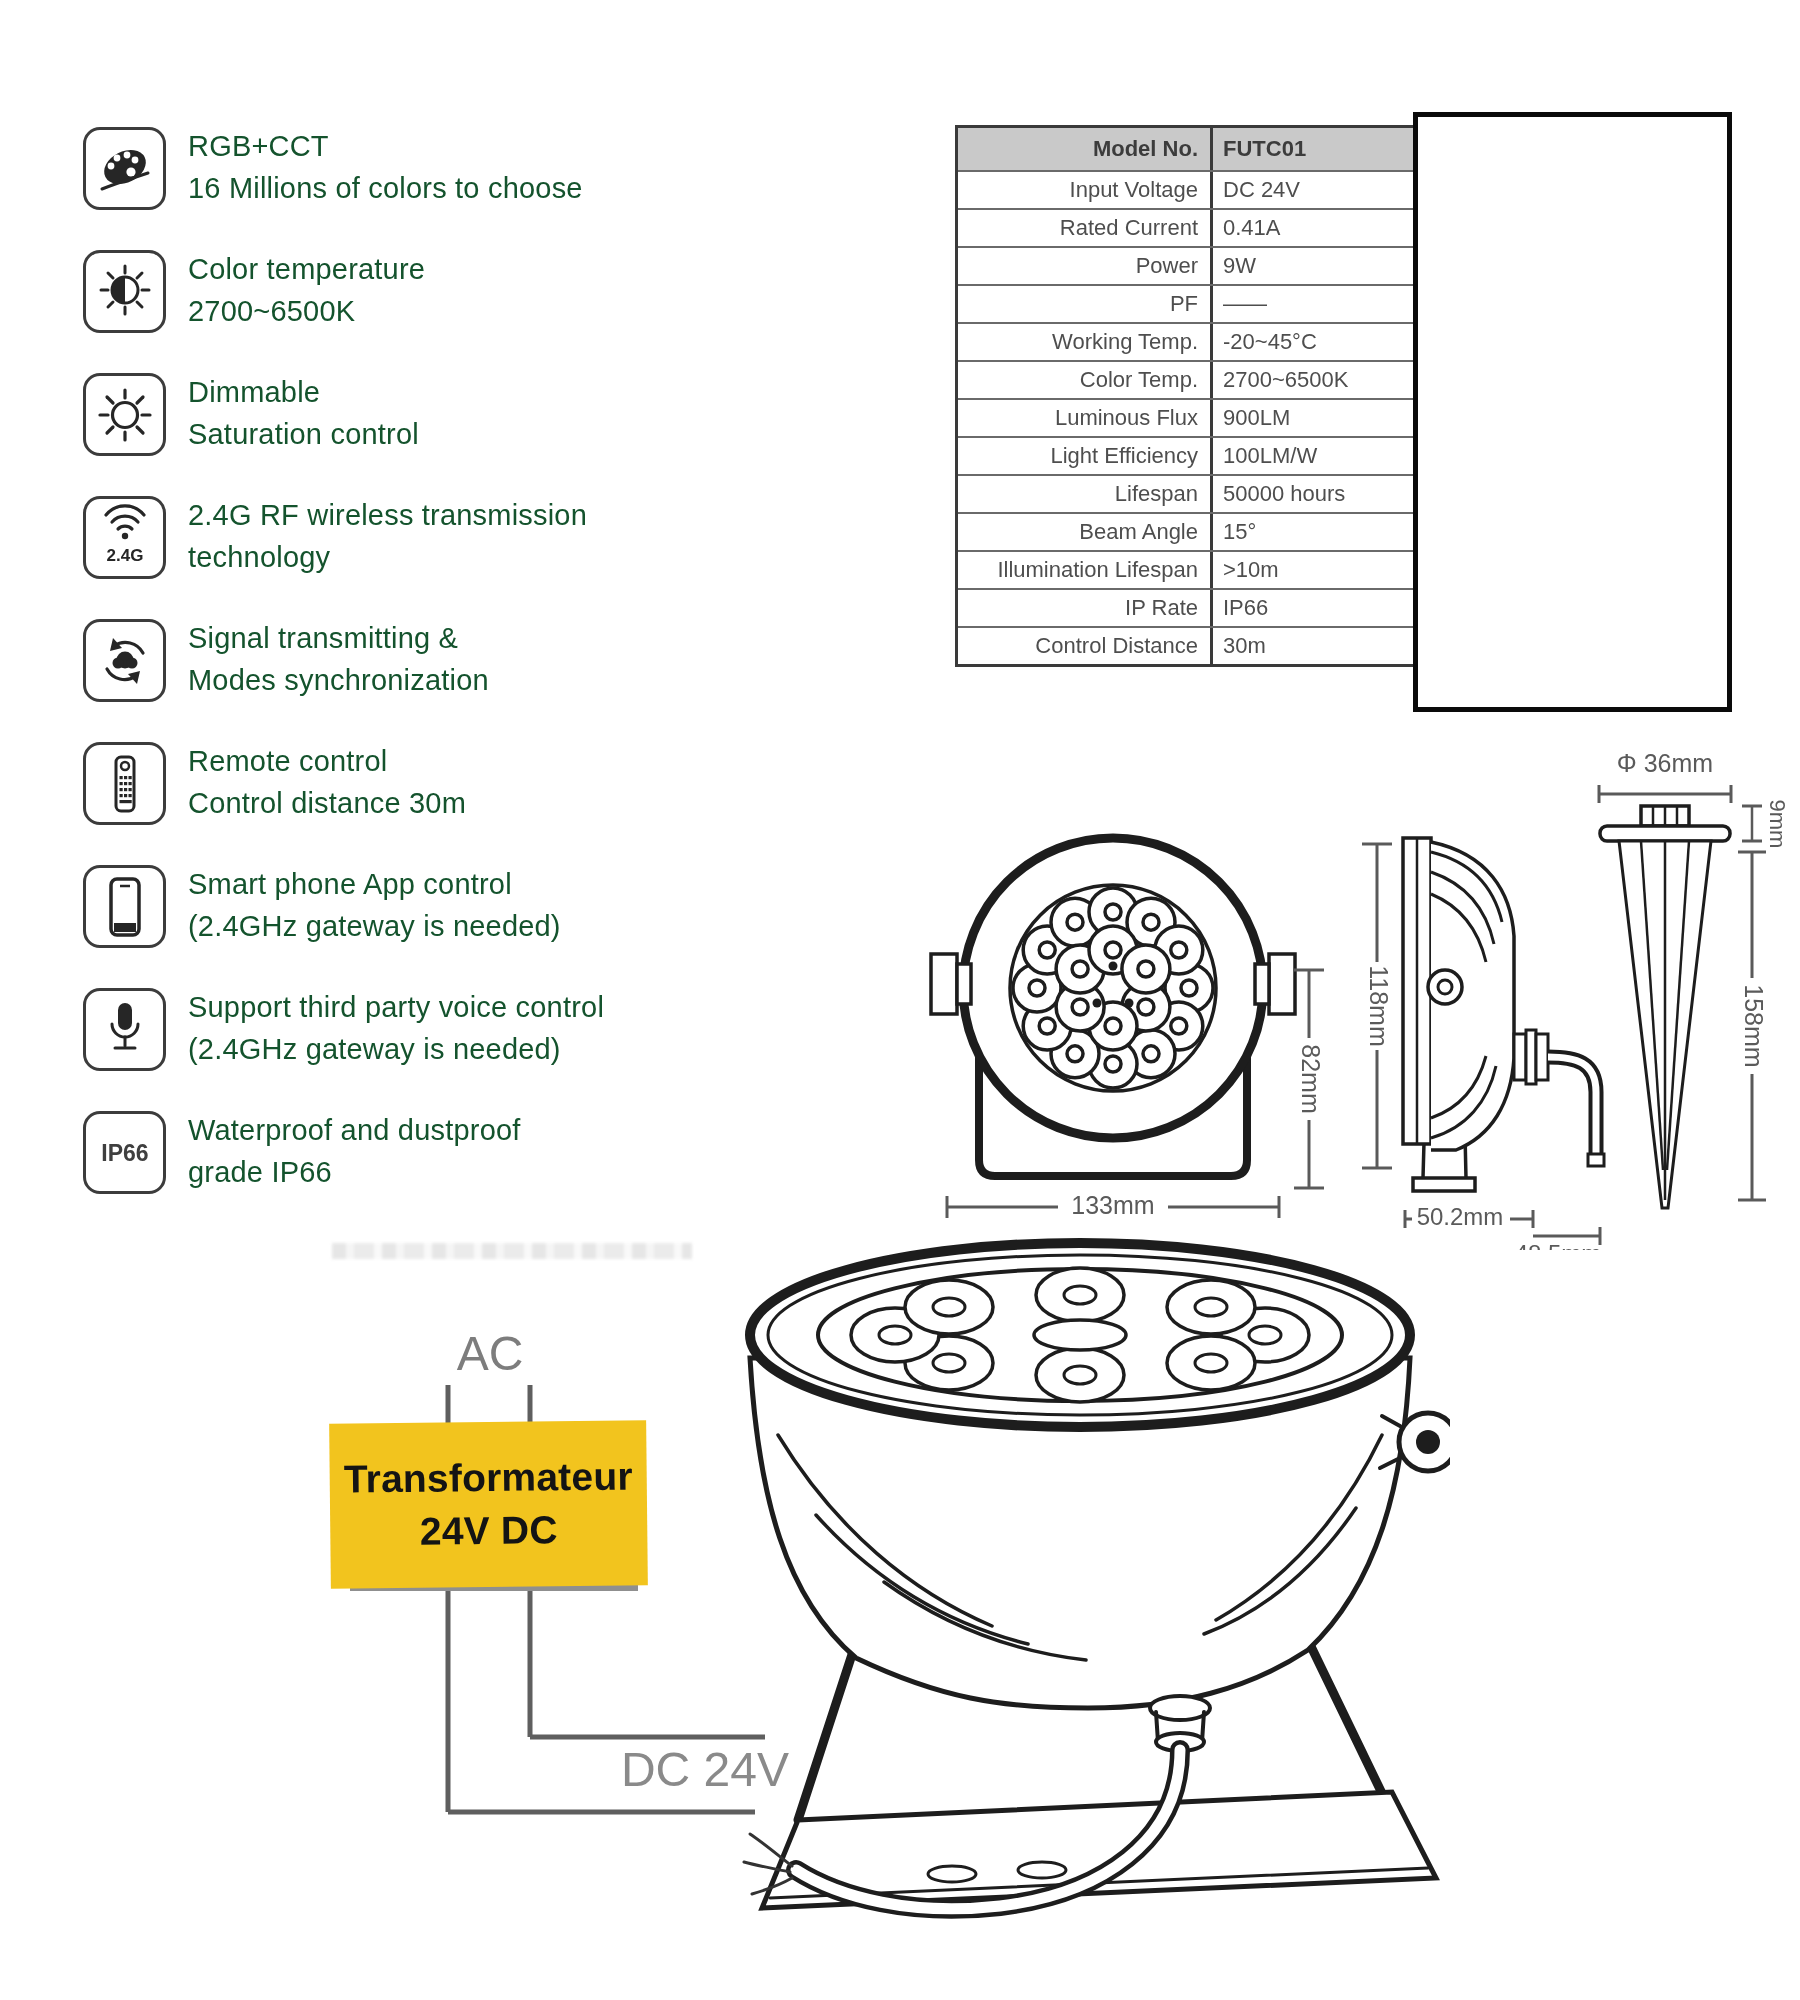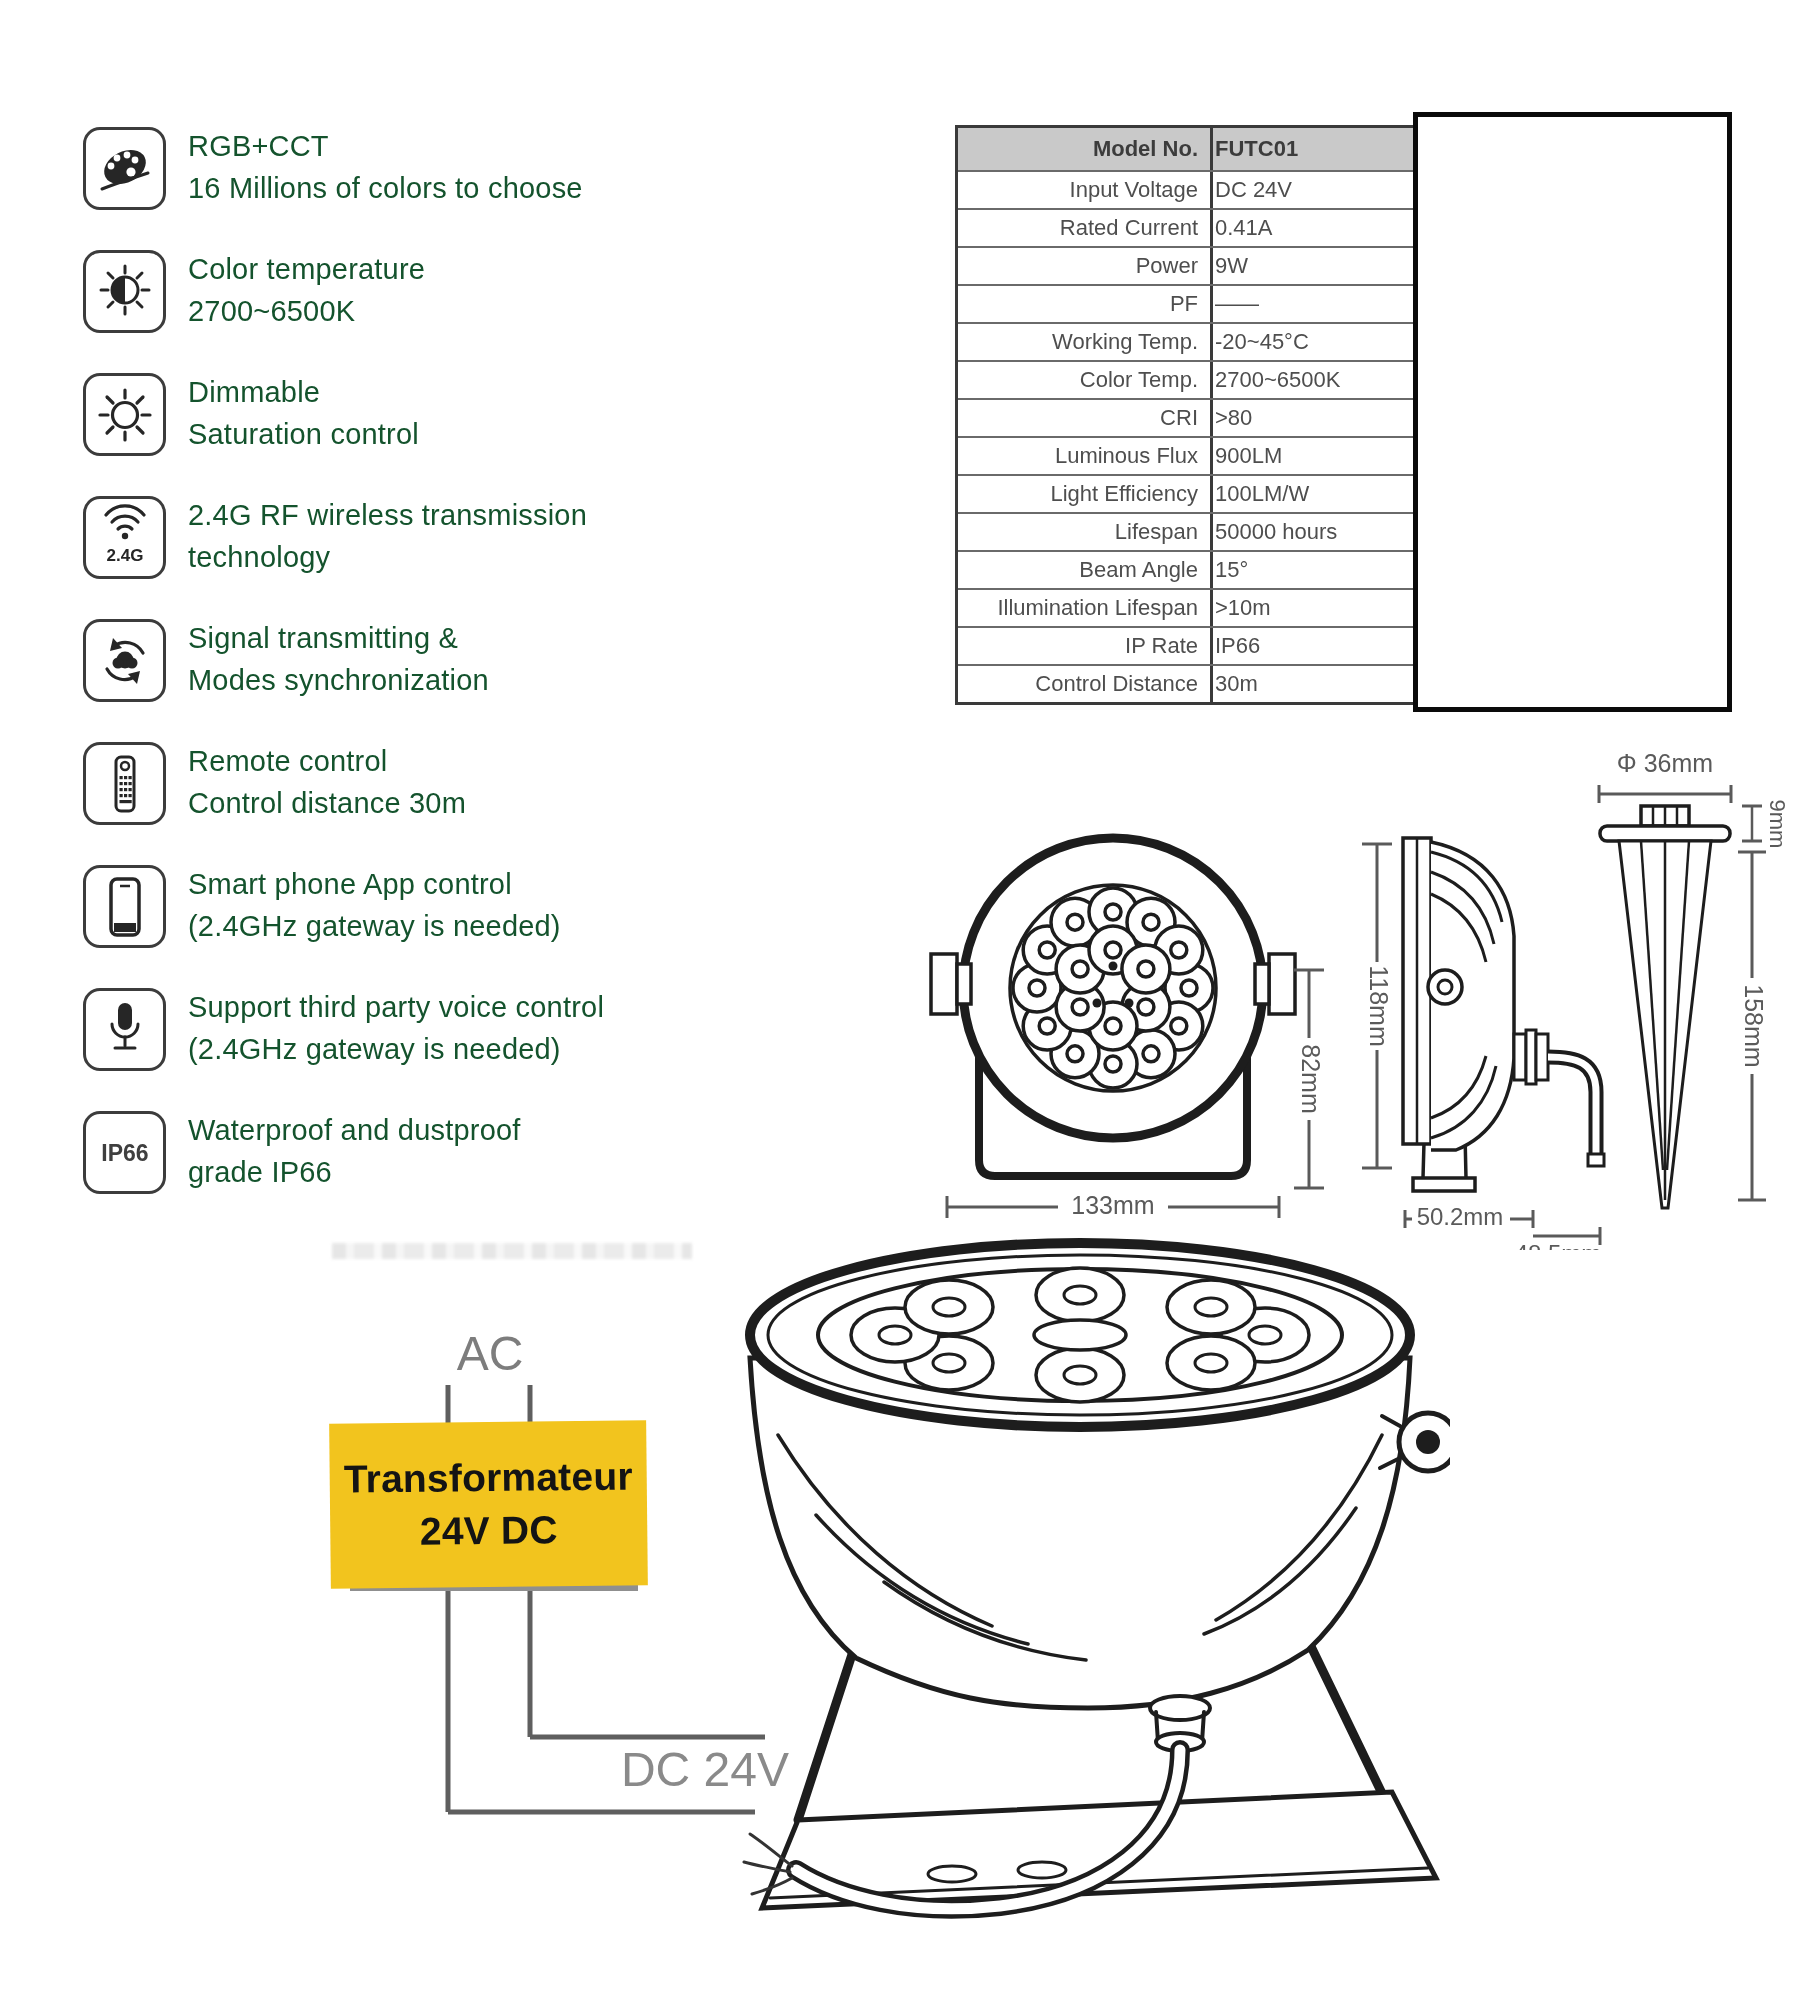--- a/index.html
+++ b/index.html
@@ -10,21 +10,21 @@
   .icon-box{position:absolute;left:0;top:0;width:77px;height:77px;border:3.5px solid #3c3c3c;border-radius:17px;display:flex;align-items:center;justify-content:center;background:#fff;}
   .feature-text{position:absolute;left:105px;top:-2px;font-size:29px;line-height:42px;color:#14532d;white-space:nowrap;letter-spacing:.2px;}
   .icon-svg{display:block;}
   
   .spec-table{position:absolute;left:955px;top:125px;width:470px;border:3px solid #3a3a3a;background:#fff;z-index:1;}
   .spec-row{display:grid;grid-template-columns:255px 1fr;height:36px;border-top:2px solid #6a6a6a;}
   .spec-row.header{height:42px;background:#c9c9c9;border-top:none;}
   .spec-row.header .cell{font-weight:bold;color:#3c3c3c;}
   .cell{display:flex;align-items:center;font-size:22px;color:#4e4e4e;overflow:hidden;white-space:nowrap;}
   .cell.label{justify-content:flex-end;padding-right:12px;border-right:3px solid #3a3a3a;}
-  .cell.value{padding-left:2px;}
+  .cell.value{padding-left:10px;}
   .cover-box{position:absolute;left:1413px;top:112px;width:309px;height:590px;background:#ffffff;border:5px solid #0a0a0a;z-index:2;}
   
   .dim-svg{position:absolute;left:900px;top:740px;z-index:0;}
   svg{font-family:"Liberation Sans",sans-serif;}
   
   .bottom-svg{position:absolute;left:300px;top:1230px;z-index:1;}
   .smudge{position:absolute;left:332px;top:1243px;width:360px;height:16px;opacity:.5;filter:blur(1.5px);background:repeating-linear-gradient(90deg,#cfcfcf 0 14px,#ededed 14px 22px,#d8d8d8 22px 42px,#f4f4f4 42px 50px);}
   .t-shadow{position:absolute;left:350px;top:1575px;width:288px;height:16px;background:#8f8f8f;z-index:2;}
   .transformer{position:absolute;left:330px;top:1422px;width:317px;height:165px;transform:rotate(-0.6deg);display:flex;flex-direction:column;align-items:center;justify-content:center;z-index:3;}
   .transformer div{font-size:39px;font-weight:bold;color:#141414;line-height:1.35;letter-spacing:.2px;}
@@ -218,24 +218,20 @@
         <div class="cell label">PF</div>
         <div class="cell value">——</div>
       </div>
     <div class="spec-row">
         <div class="cell label">Working Temp.</div>
         <div class="cell value">-20~45°C</div>
       </div>
     <div class="spec-row">
         <div class="cell label">Color Temp.</div>
         <div class="cell value">2700~6500K</div>
-      </div>
-    <div class="spec-row">
-        <div class="cell label">CRI</div>
-        <div class="cell value">&gt;80</div>
       </div>
     <div class="spec-row">
         <div class="cell label">Luminous Flux</div>
         <div class="cell value">900LM</div>
       </div>
     <div class="spec-row">
         <div class="cell label">Light Efficiency</div>
         <div class="cell value">100LM/W</div>
       </div>
     <div class="spec-row">

